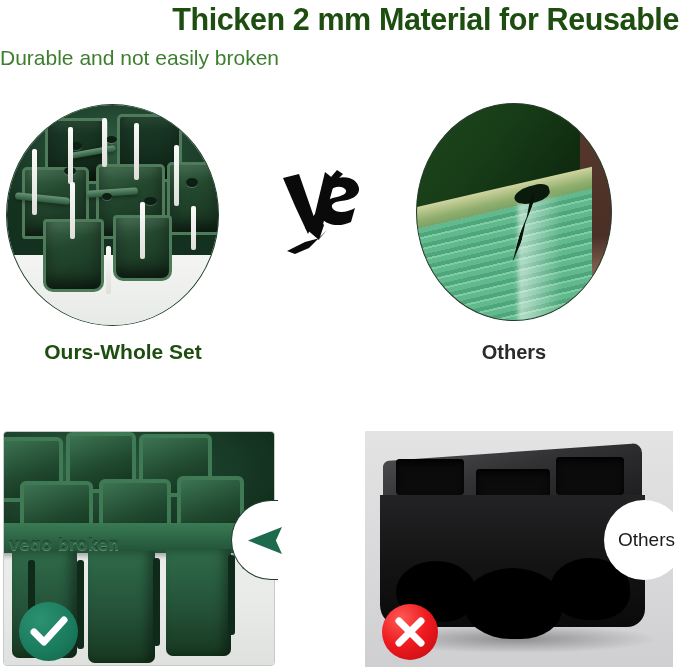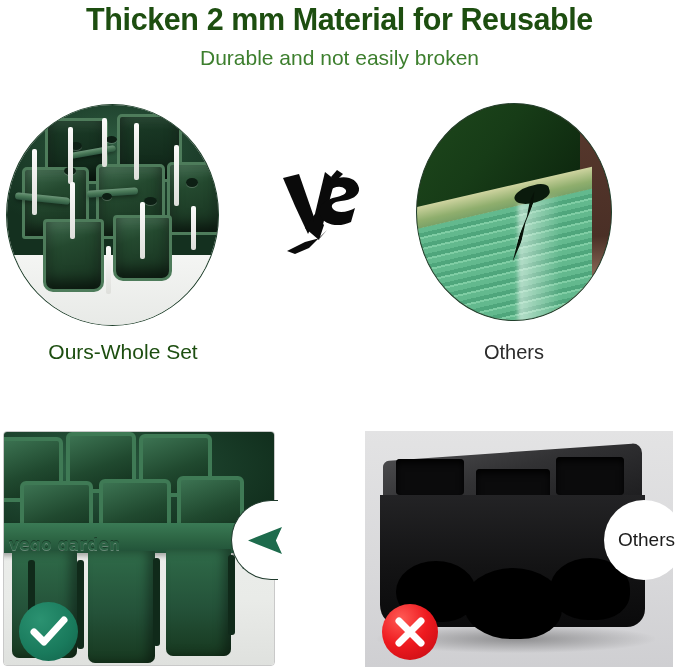--- a/index.html
+++ b/index.html
@@ -18,32 +18,32 @@
     width: 679px;
     height: 668px;
     background: #ffffff;
   }
 
   
   .title {
     position: absolute;
     left: 0; top: 2px;
     width: 679px;
-    text-align: center;
+    text-align: right;
     font-size: 30.5px;
     font-weight: bold;
     letter-spacing: -0.4px;
     color: #1d4e10;
     white-space: nowrap;
   }
   .subtitle {
     position: absolute;
     left: 0; top: 46px;
     width: 679px;
-    text-align: center;
+    text-align: left;
     font-size: 21px;
     font-weight: normal;
     color: #3d7f2e;
     white-space: nowrap;
   }
 
   
   .circle-photo {
     position: absolute;
     border-radius: 50%;
@@ -170,21 +170,21 @@
   #vs-mark {
     position: absolute;
     left: 275px; top: 168px;
     width: 90px; height: 88px;
   }
   #vs-mark svg { display: block; width: 100%; height: 100%; }
 
   
   .caption {
     position: absolute;
-    font-weight: normal;
+    font-weight: bold;
     white-space: nowrap;
   }
   #caption-ours {
     left: 0; top: 340px;
     width: 246px;
     text-align: center;
     font-size: 21px;
     color: #1d4e10;
   }
   #caption-others {
@@ -458,21 +458,21 @@
     <div class="good-topblock"></div>
 
     <div class="good-cell" style="left:-3%;top:2%;width:25%;height:28%;"></div>
     <div class="good-cell" style="left:23%;top:0%;width:26%;height:26%;"></div>
     <div class="good-cell" style="left:50%;top:1%;width:27%;height:27%;"></div>
     <div class="good-cell" style="left:6%;top:21%;width:27%;height:26%;"></div>
     <div class="good-cell" style="left:35%;top:20%;width:27%;height:27%;"></div>
     <div class="good-cell" style="left:64%;top:19%;width:25%;height:27%;"></div>
 
     <div class="good-band"></div>
-    <div class="brand-emboss">vego garden</div>
+    <div class="brand-emboss">vego broken</div>
 
     <div class="good-pot" style="left:3%;top:51%;width:24%;height:46%;"></div>
     <div class="good-pot" style="left:31%;top:51%;width:25%;height:48%;"></div>
     <div class="good-pot" style="left:60%;top:50%;width:24%;height:46%;"></div>
 
     <div class="good-slot" style="left:9%;top:55%;height:35%;"></div>
     <div class="good-slot" style="left:27%;top:55%;height:38%;"></div>
     <div class="good-slot" style="left:55%;top:54%;height:38%;"></div>
     <div class="good-slot" style="left:83%;top:53%;height:34%;"></div>
   </div>

